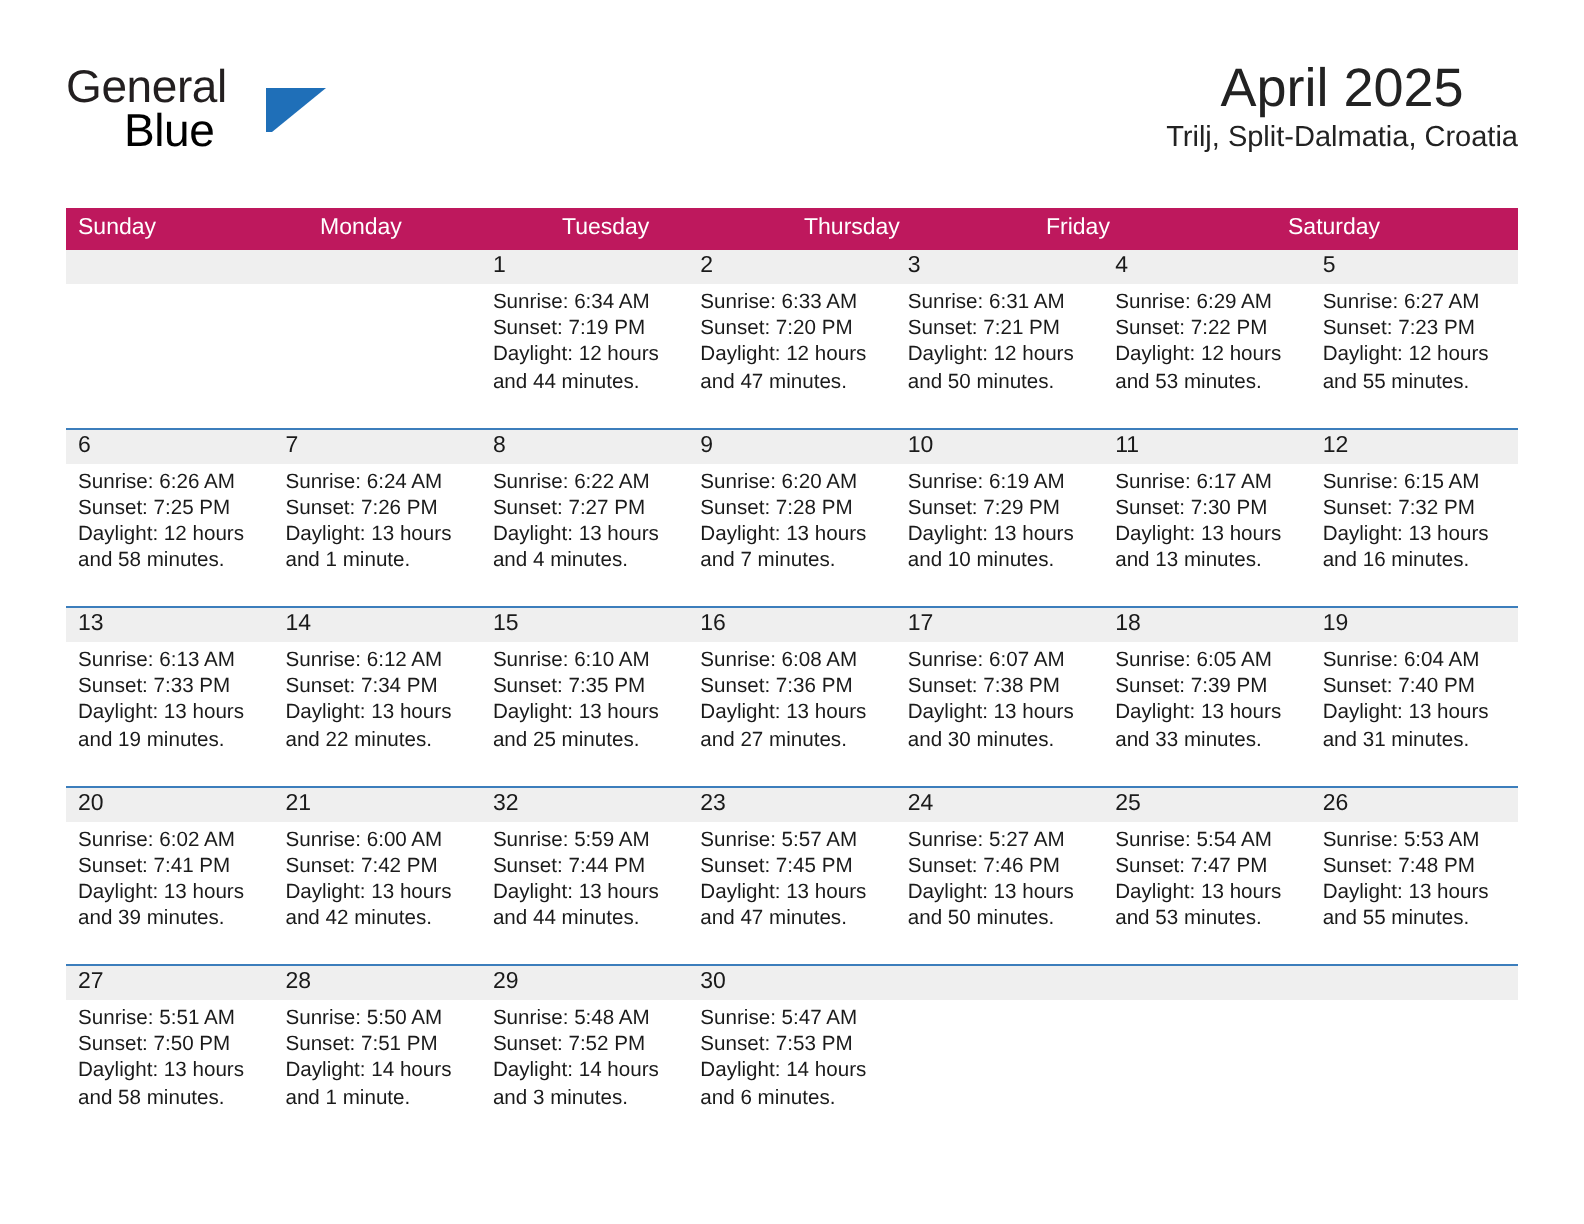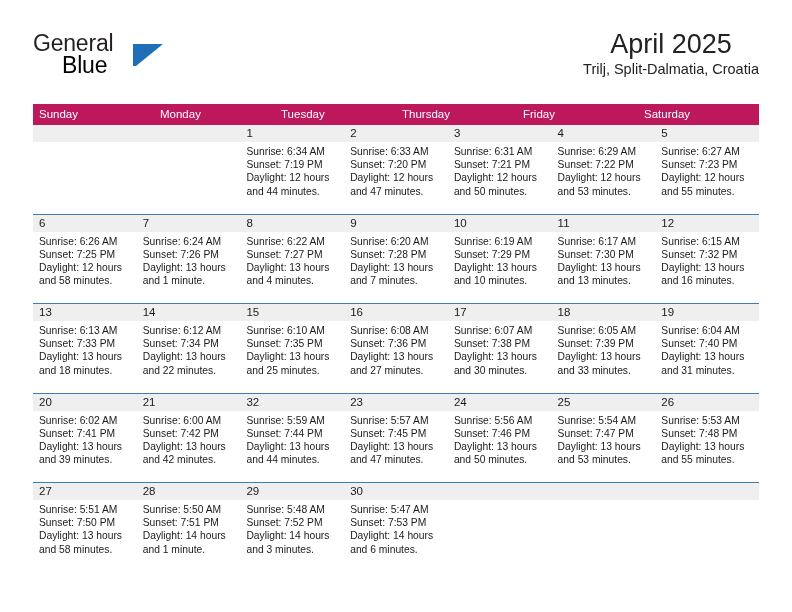--- a/index.html
+++ b/index.html
@@ -346,21 +346,21 @@
         </div>
         <div class="week">
           <div class="week-inner">
             <div class="cell">
               <div class="daynum-band"></div>
               <span class="daynum">13</span>
               <div class="cell-body">
                 <div class="cell-line">Sunrise: 6:13 AM</div>
                 <div class="cell-line">Sunset: 7:33 PM</div>
                 <div class="cell-line">Daylight: 13 hours</div>
-                <div class="cell-line">and 18 minutes.</div>
+                <div class="cell-line">and 19 minutes.</div>
               </div>
             </div>
             <div class="cell">
               <div class="daynum-band"></div>
               <span class="daynum">14</span>
               <div class="cell-body">
                 <div class="cell-line">Sunrise: 6:12 AM</div>
                 <div class="cell-line">Sunset: 7:34 PM</div>
                 <div class="cell-line">Daylight: 13 hours</div>
                 <div class="cell-line">and 22 minutes.</div>
@@ -457,21 +457,21 @@
                 <div class="cell-line">Sunrise: 5:57 AM</div>
                 <div class="cell-line">Sunset: 7:45 PM</div>
                 <div class="cell-line">Daylight: 13 hours</div>
                 <div class="cell-line">and 47 minutes.</div>
               </div>
             </div>
             <div class="cell">
               <div class="daynum-band"></div>
               <span class="daynum">24</span>
               <div class="cell-body">
-                <div class="cell-line">Sunrise: 5:56 AM</div>
+                <div class="cell-line">Sunrise: 5:27 AM</div>
                 <div class="cell-line">Sunset: 7:46 PM</div>
                 <div class="cell-line">Daylight: 13 hours</div>
                 <div class="cell-line">and 50 minutes.</div>
               </div>
             </div>
             <div class="cell">
               <div class="daynum-band"></div>
               <span class="daynum">25</span>
               <div class="cell-body">
                 <div class="cell-line">Sunrise: 5:54 AM</div>

